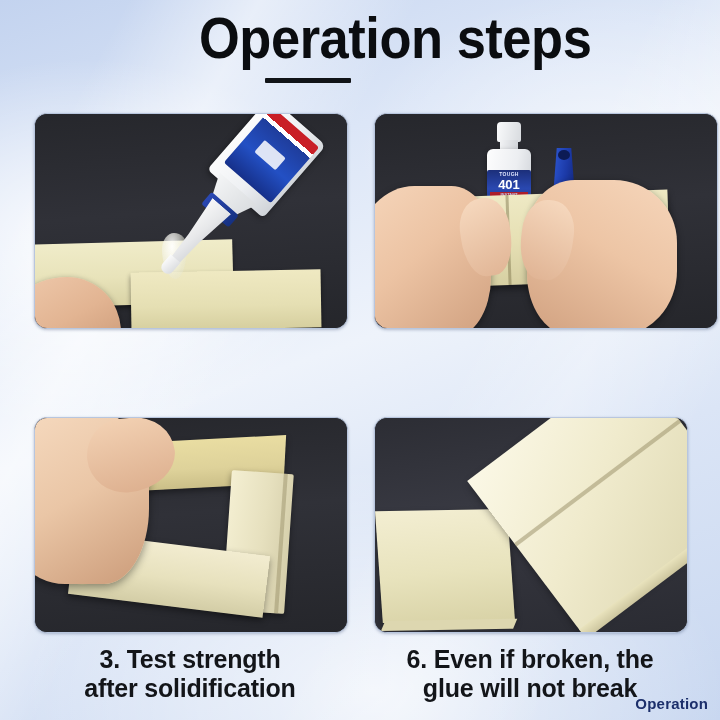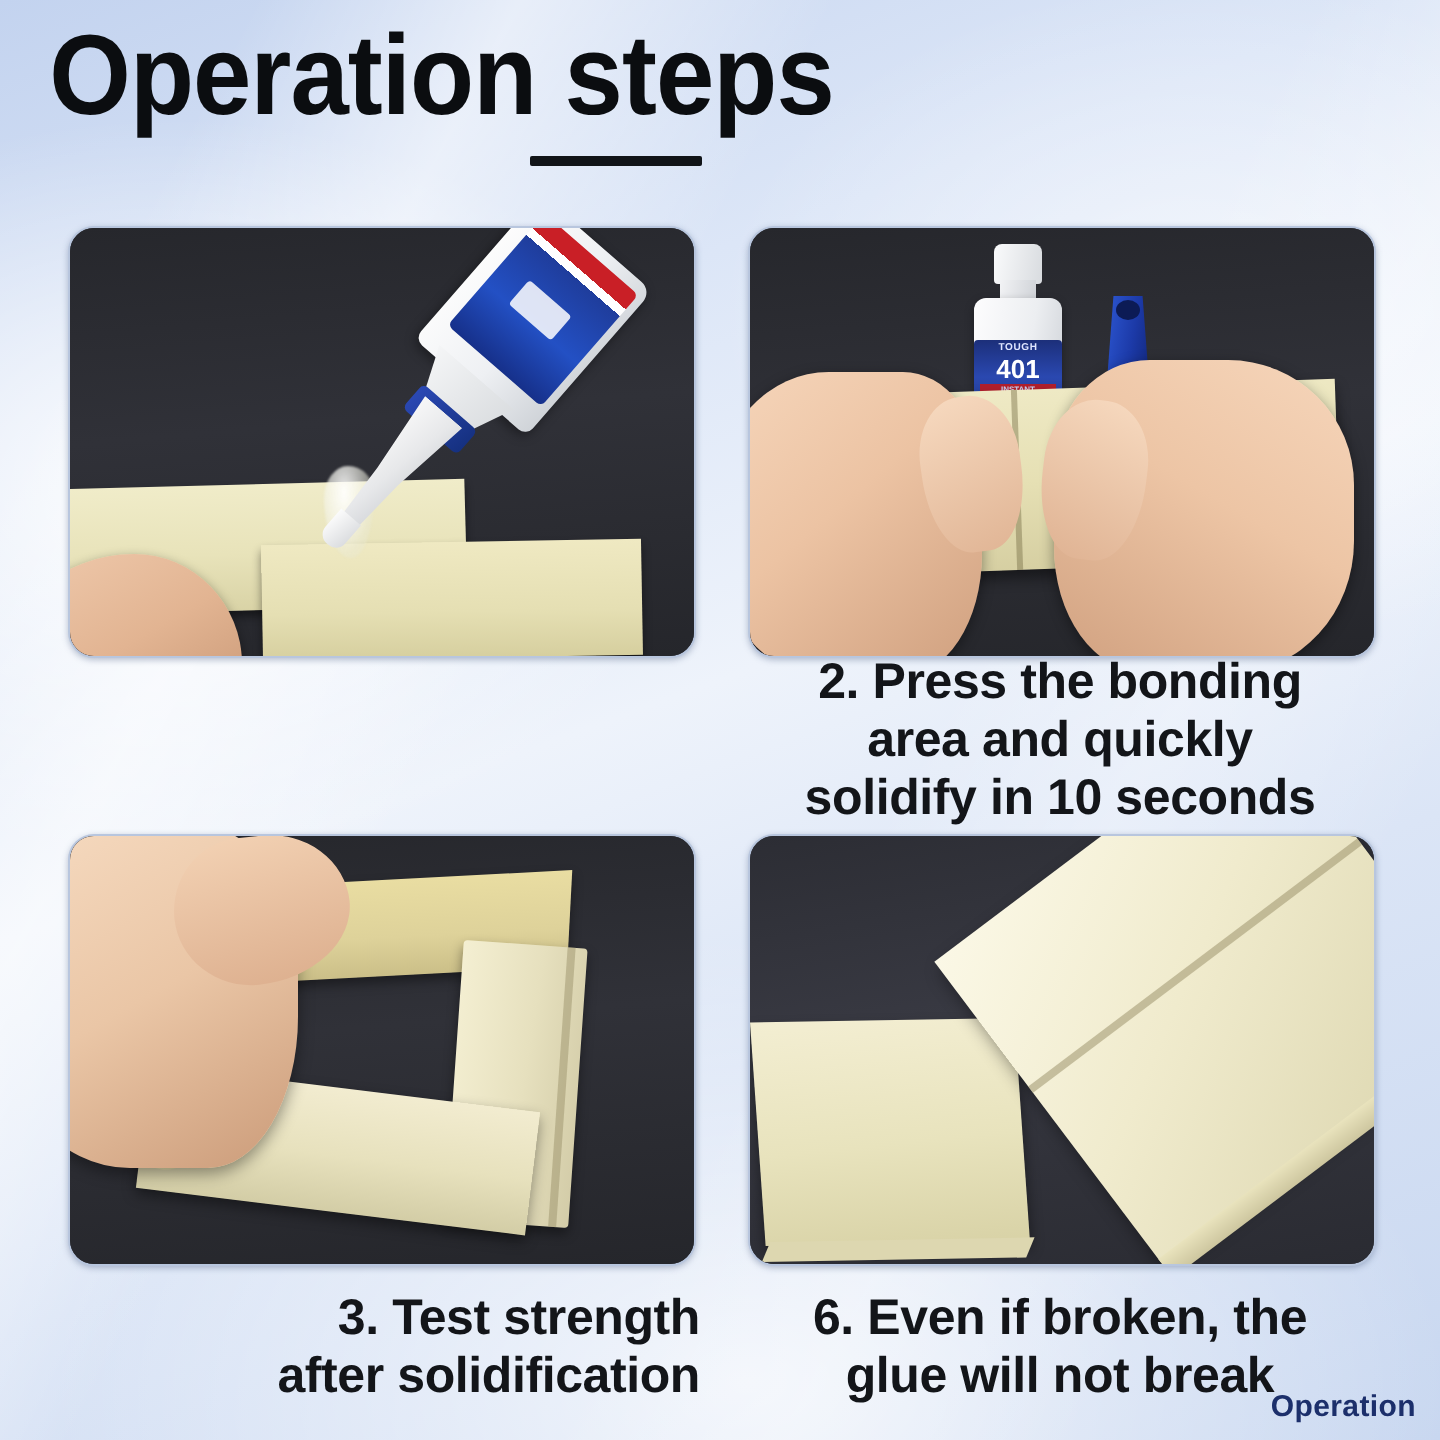--- a/index.html
+++ b/index.html
@@ -37,21 +37,21 @@
       linear-gradient(118deg, rgba(255,255,255,0) 58%, rgba(255,255,255,0.30) 67%, rgba(255,255,255,0) 78%);
     pointer-events: none;
   }
 
   
   .title-wrap {
     position: absolute;
     left: 0;
     top: 6px;
     width: 616px;
-    text-align: left;
+    text-align: right;
     z-index: 4;
   }
   .page-title {
     font-family: "Liberation Sans Narrow", "Liberation Sans", "DejaVu Sans", sans-serif;
     font-size: 57px;
     line-height: 64px;
     font-weight: 700;
     color: #0b0d10;
     letter-spacing: -0.5px;
     transform: scaleX(0.92);
@@ -72,21 +72,21 @@
     width: 312px;
     height: 214px;
     border-radius: 13px;
     overflow: hidden;
     background: #2a2b30;
     border: 1px solid #b8c6de;
     box-shadow: 0 1px 3px rgba(60,80,120,0.35);
     z-index: 3;
   }
   .p1 { left: 34px;  top: 113px; }
-  .p2 { left: 374px; top: 113px; }
+  .p2 { left: 374px; top: 113px; padding-left: 30px; }
   .p3 { left: 34px;  top: 417px; }
   .p4 { left: 374px; top: 417px; }
 
   .photo {
     position: absolute;
     inset: 0;
     overflow: hidden;
   }
 
   
@@ -439,21 +439,21 @@
     font-weight: 700;
     color: #131519;
     font-size: 25px;
     line-height: 29px;
     letter-spacing: -0.2px;
     z-index: 4;
     white-space: pre-line;
   }
   .c1 { left: 34px;  top: 348px; width: 312px; }
   .c2 { left: 370px; top: 327px; width: 320px; }
-  .c3 { left: 30px;  top: 645px; width: 320px; text-align: right; }
+  .c3 { left: 30px;  top: 645px; width: 320px; }
   .c4 { left: 370px; top: 645px; width: 320px; }
 
   
   .watermark {
     position: absolute;
     right: 12px;
     bottom: 8px;
     font-family: "Liberation Sans", "DejaVu Sans", sans-serif;
     font-size: 15px;
     font-weight: 700;
@@ -505,23 +505,20 @@
         </div>
       </div>
       <div class="cap-loose"></div>
       <div class="foam-2"></div>
       <div class="hand-2l"></div>
       <div class="hand-2r"></div>
       <div class="thumb-2"></div>
       <div class="thumb-2b"></div>
     </div>
   </div>
-  <div class="caption c2">2. Press the bonding
-area and quickly
-solidify in 10 seconds</div>
 
   <div class="panel p3">
     <div class="photo">
       <div class="desk"></div>
       <div class="loop">
         <div class="seg-top"></div>
         <div class="seg-right"></div>
         <div class="seg-bottom"></div>
         <div class="seg-left"></div>
       </div>

